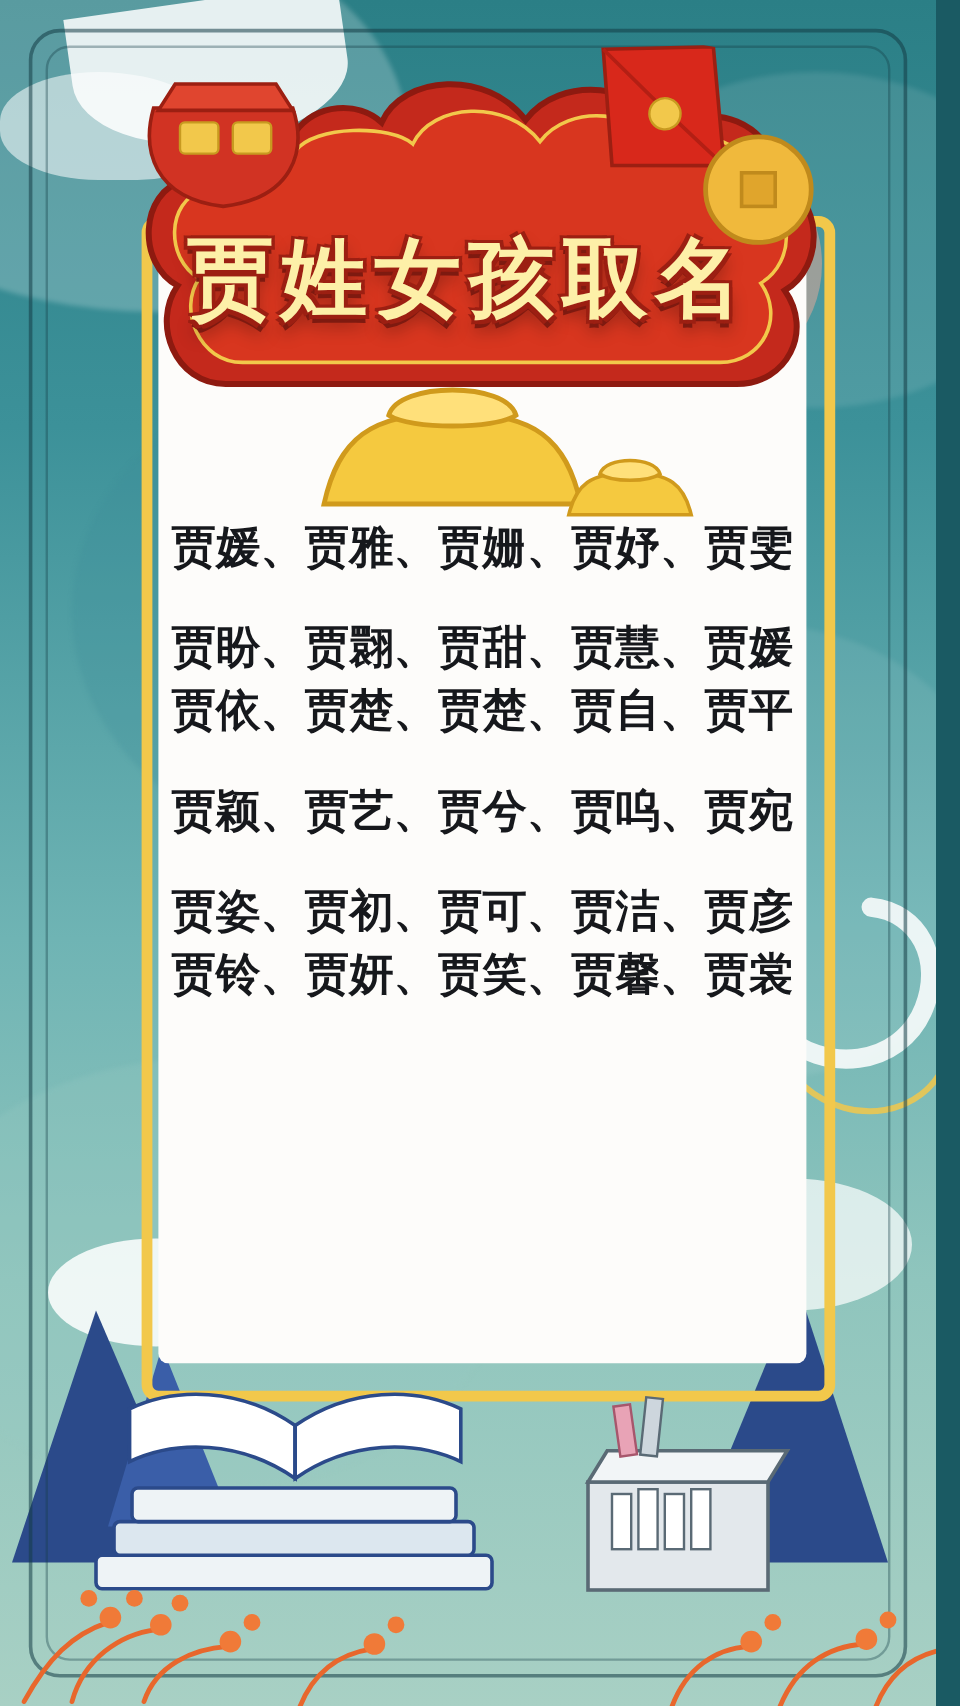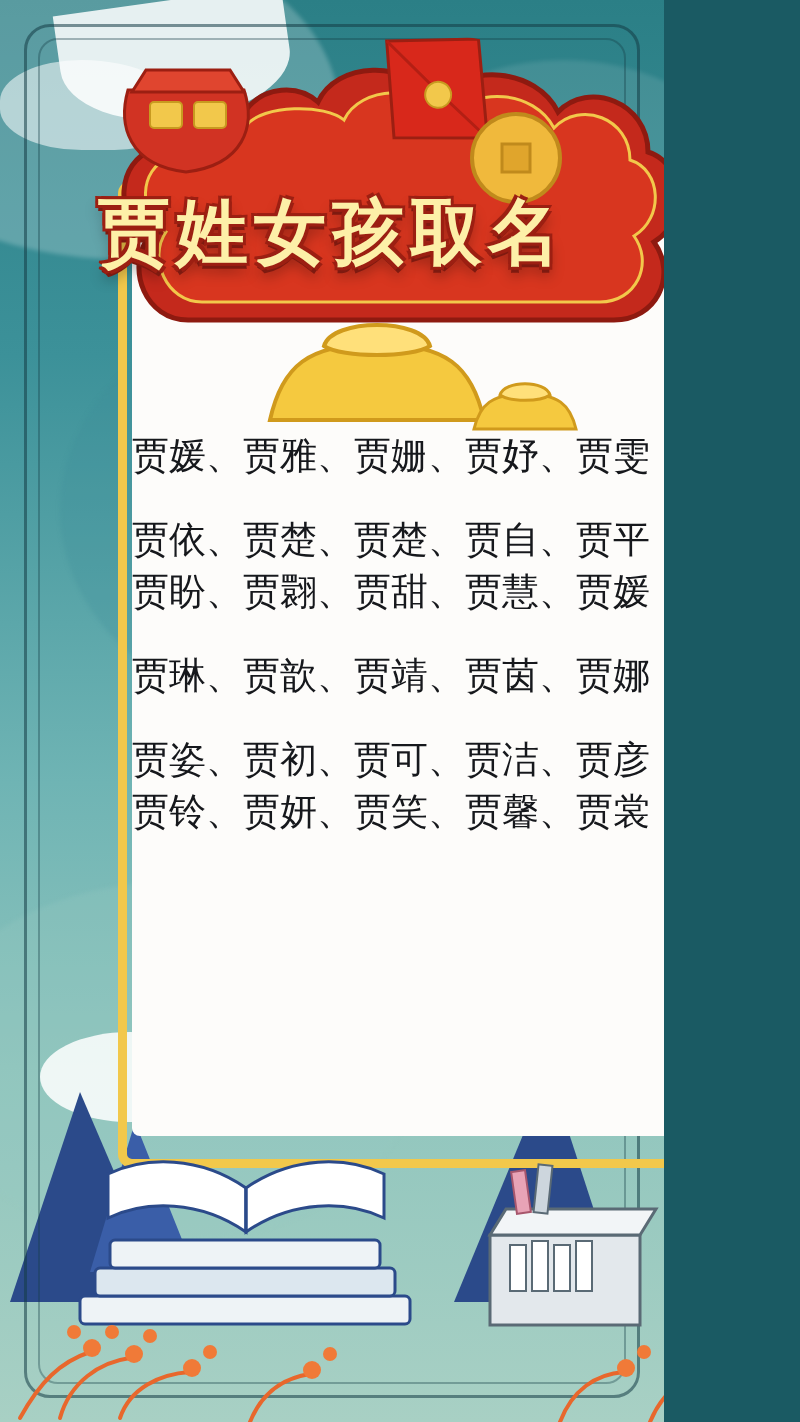--- a/index.html
+++ b/index.html
@@ -5,21 +5,21 @@
   html, body {
     margin: 0;
     padding: 0;
     background: #1a5a63;
   }
   body {
     font-family: "Liberation Sans", sans-serif;
   }
   .poster {
     position: relative;
-    width: 664px;
+    width: 780px;
     height: 1422px;
     overflow: hidden;
     background: linear-gradient(180deg, #2b7f86 0%, #3c9199 25%, #6fb4b4 55%, #8fc5bd 75%, #a8d0c4 100%);
   }
   
   .bg-blob {
     position: absolute;
     border-radius: 50%;
     filter: blur(2px);
   }
@@ -210,22 +210,23 @@
     position: absolute;
     left: 132px;
     top: 430px;
     width: 540px;
     z-index: 8;
   }
   .group {
     margin-bottom: 32px;
   }
   .line {
+    text-align: center;
     font-family: "DejaVu Sans", sans-serif;
-    font-weight: normal;
+    font-weight: bold;
     font-size: 37px;
     line-height: 52px;
     color: #16181c;
     letter-spacing: 0px;
     white-space: nowrap;
   }
   
   .books {
     position: absolute;
     left: 50px;
@@ -321,27 +322,27 @@
   <svg class="ingot-small" viewBox="0 0 110 62">
     <path d="M4,57 C10,32 22,22 55,22 C88,22 100,32 106,57 Z" fill="#f5c93f" stroke="#d09a1c" stroke-width="3"></path>
     <path d="M30,23 C34,8 76,8 80,23 C70,30 40,30 30,23 Z" fill="#ffe07a" stroke="#d09a1c" stroke-width="3"></path>
   </svg>
 
   <div class="namelist">
     <div class="group">
       <div class="line">贾媛、贾雅、贾姗、贾妤、贾雯</div>
     </div>
     <div class="group">
+      <div class="line">贾盼、贾翾、贾甜、贾慧、贾媛</div>
       <div class="line">贾依、贾楚、贾楚、贾自、贾平</div>
-      <div class="line">贾盼、贾翾、贾甜、贾慧、贾媛</div>
-    </div>
-    <div class="group">
-    </div>
-    <div class="group">
-      <div class="line">贾琳、贾歆、贾靖、贾茵、贾娜</div>
+    </div>
+    <div class="group">
+      <div class="line">贾颖、贾艺、贾兮、贾呜、贾宛</div>
+    </div>
+    <div class="group">
     </div>
     <div class="group">
       <div class="line">贾姿、贾初、贾可、贾洁、贾彦</div>
       <div class="line">贾铃、贾妍、贾笑、贾馨、贾裳</div>
     </div>
   </div>
 
   <svg class="books" viewBox="0 0 420 230">
     <rect x="30" y="182" width="330" height="28" rx="5" fill="#eef3f6" stroke="#2b4a8a" stroke-width="3"></rect>
     <rect x="45" y="154" width="300" height="28" rx="5" fill="#dce7ef" stroke="#2b4a8a" stroke-width="3"></rect>

